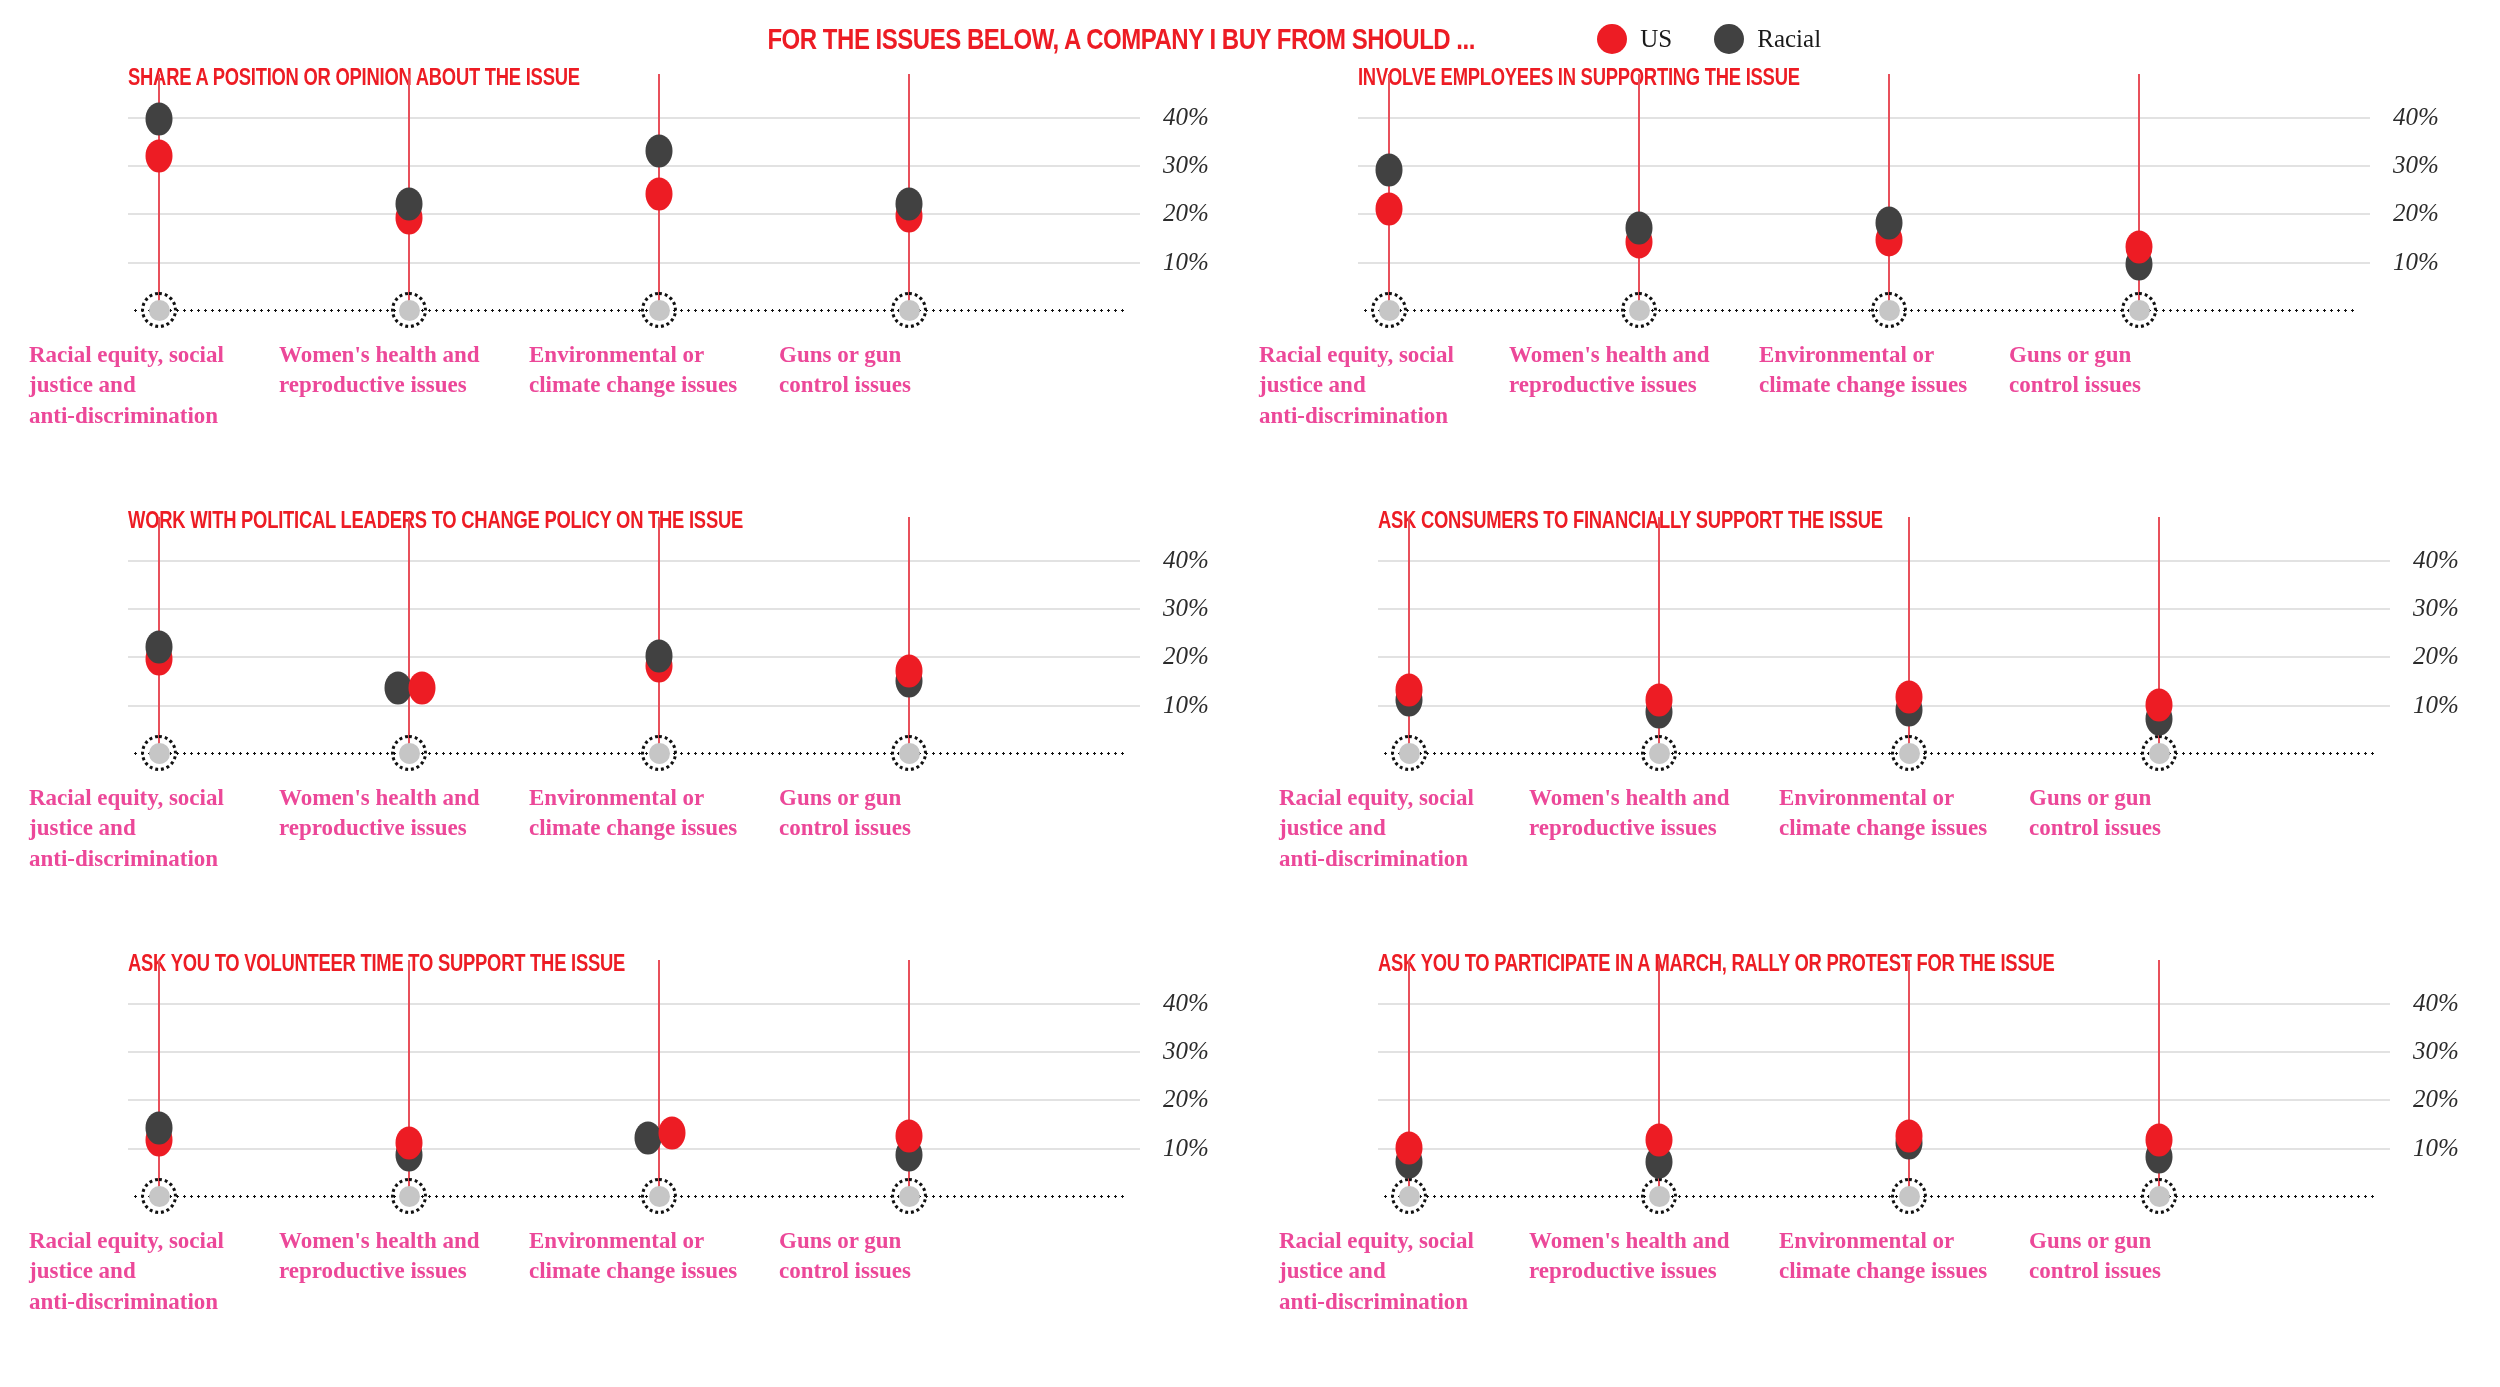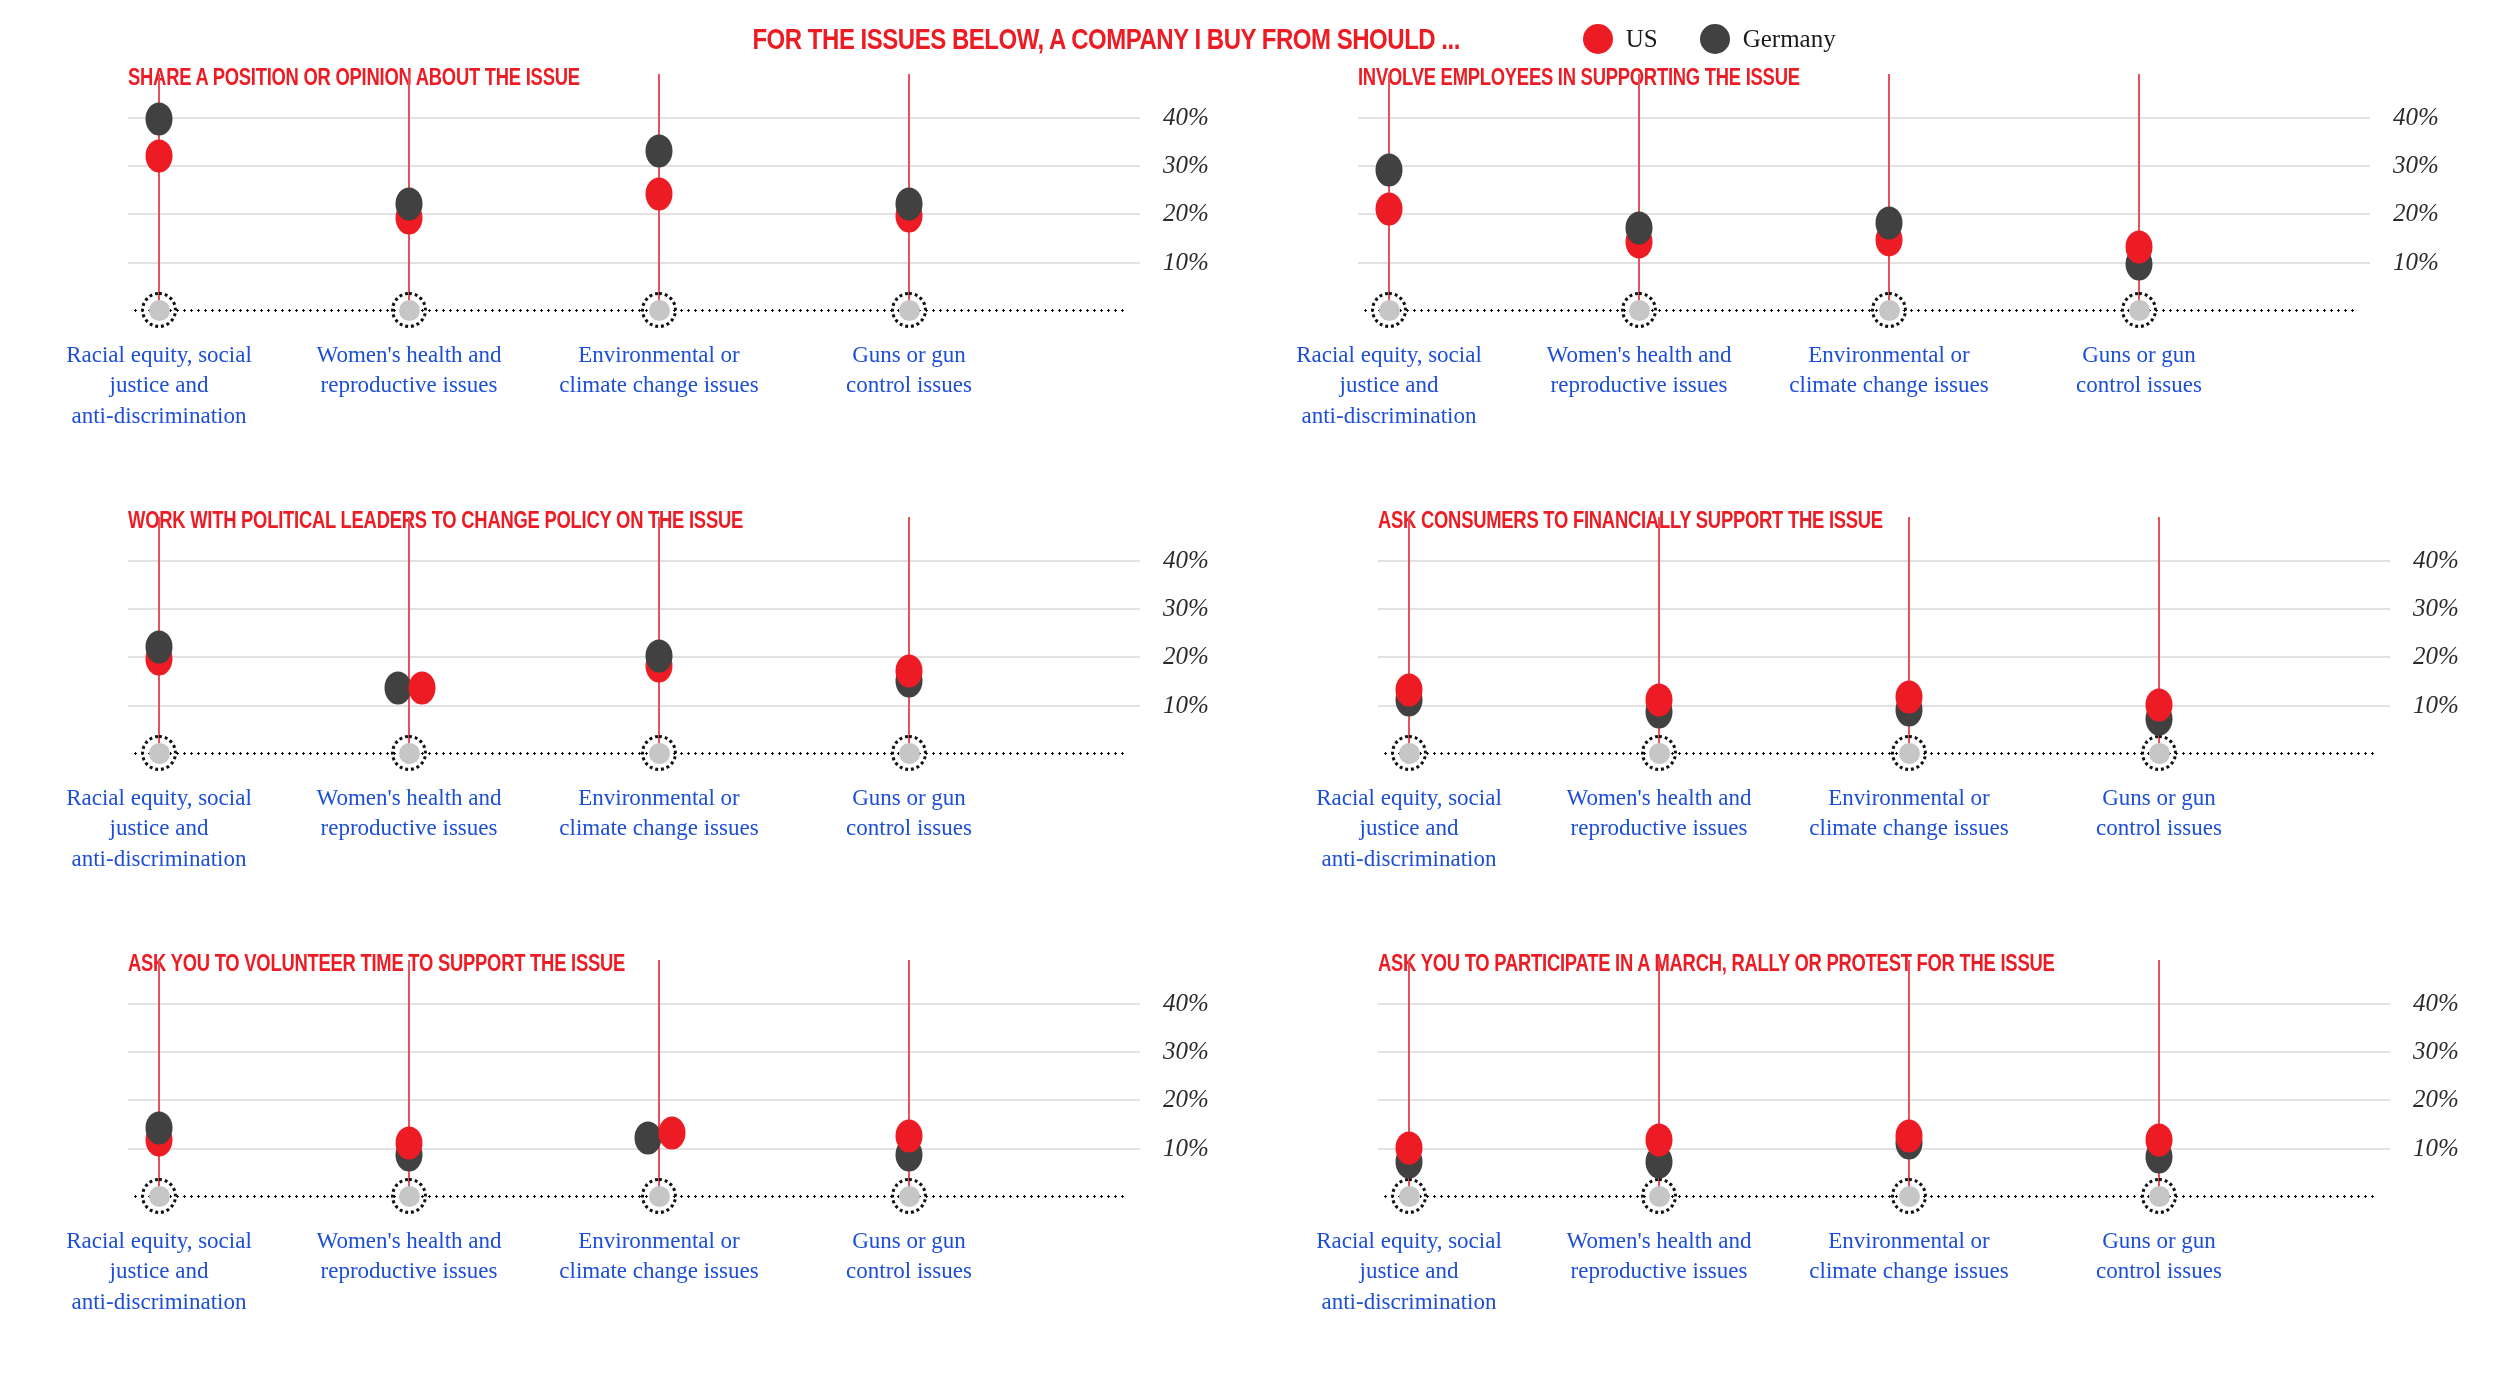--- a/index.html
+++ b/index.html
@@ -138,40 +138,41 @@
     transform: translate(-50%, -50%);
   }
   .dot.us { background: #ed1c24; }
   .dot.de { background: #414141; }
 
   .cat-label {
     position: absolute;
     font-family: "Liberation Serif", serif;
     font-size: 23px;
     line-height: 1.32;
-    color: #1d4ed8;
-    text-align: center;
+    color: #ec4899;
+    text-align: left;
     width: 260px;
     transform: translateX(-50%);
     white-space: pre-line;
+    font-weight: bold;
   }
 </style>
 </head>
 <body>
 
 <div id="header">
   <div id="main-title">FOR THE ISSUES BELOW, A COMPANY I BUY FROM SHOULD ...</div>
   <div id="legend-row">
     <div class="legend-group">
       <span class="legend-swatch" style="background:#ed1c24"></span>
       <span class="legend-label">US</span>
     </div>
     <div class="legend-group">
       <span class="legend-swatch" style="background:#414141"></span>
-      <span class="legend-label">Germany</span>
+      <span class="legend-label">Racial</span>
     </div>
   </div>
 </div>
 
 <div id="panels">
     <div class="panel" style="left: 0px; top: 0px;">
       <div class="panel-title">SHARE A POSITION OR OPINION ABOUT THE ISSUE</div>
       <div class="plot">
         <div class="gridline" style="top: 16.8966px;"></div>
         <div class="ytick" style="top: 16.8966px;">40%</div>

